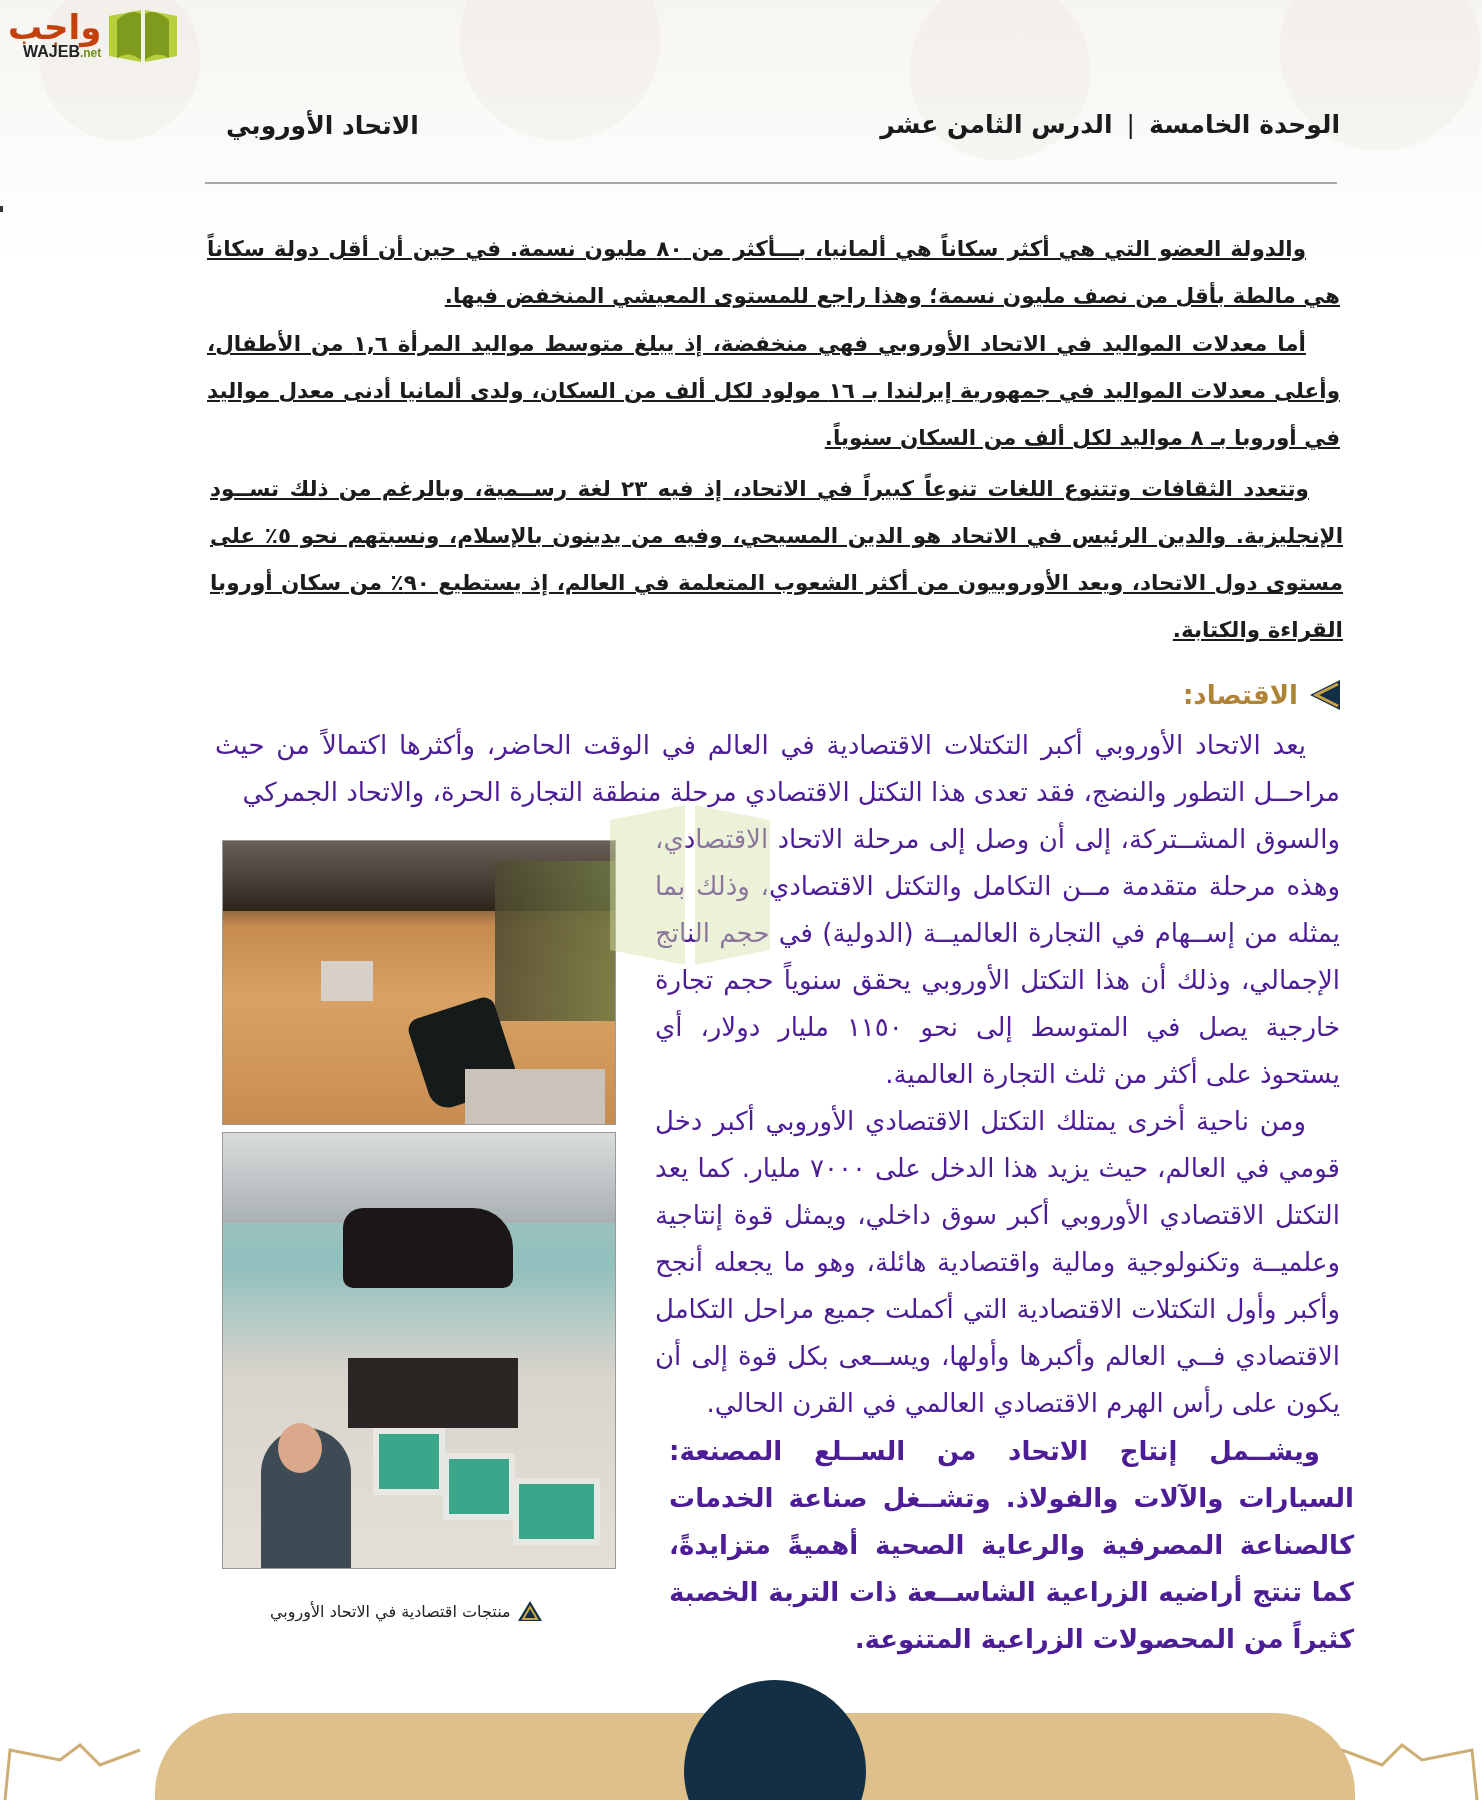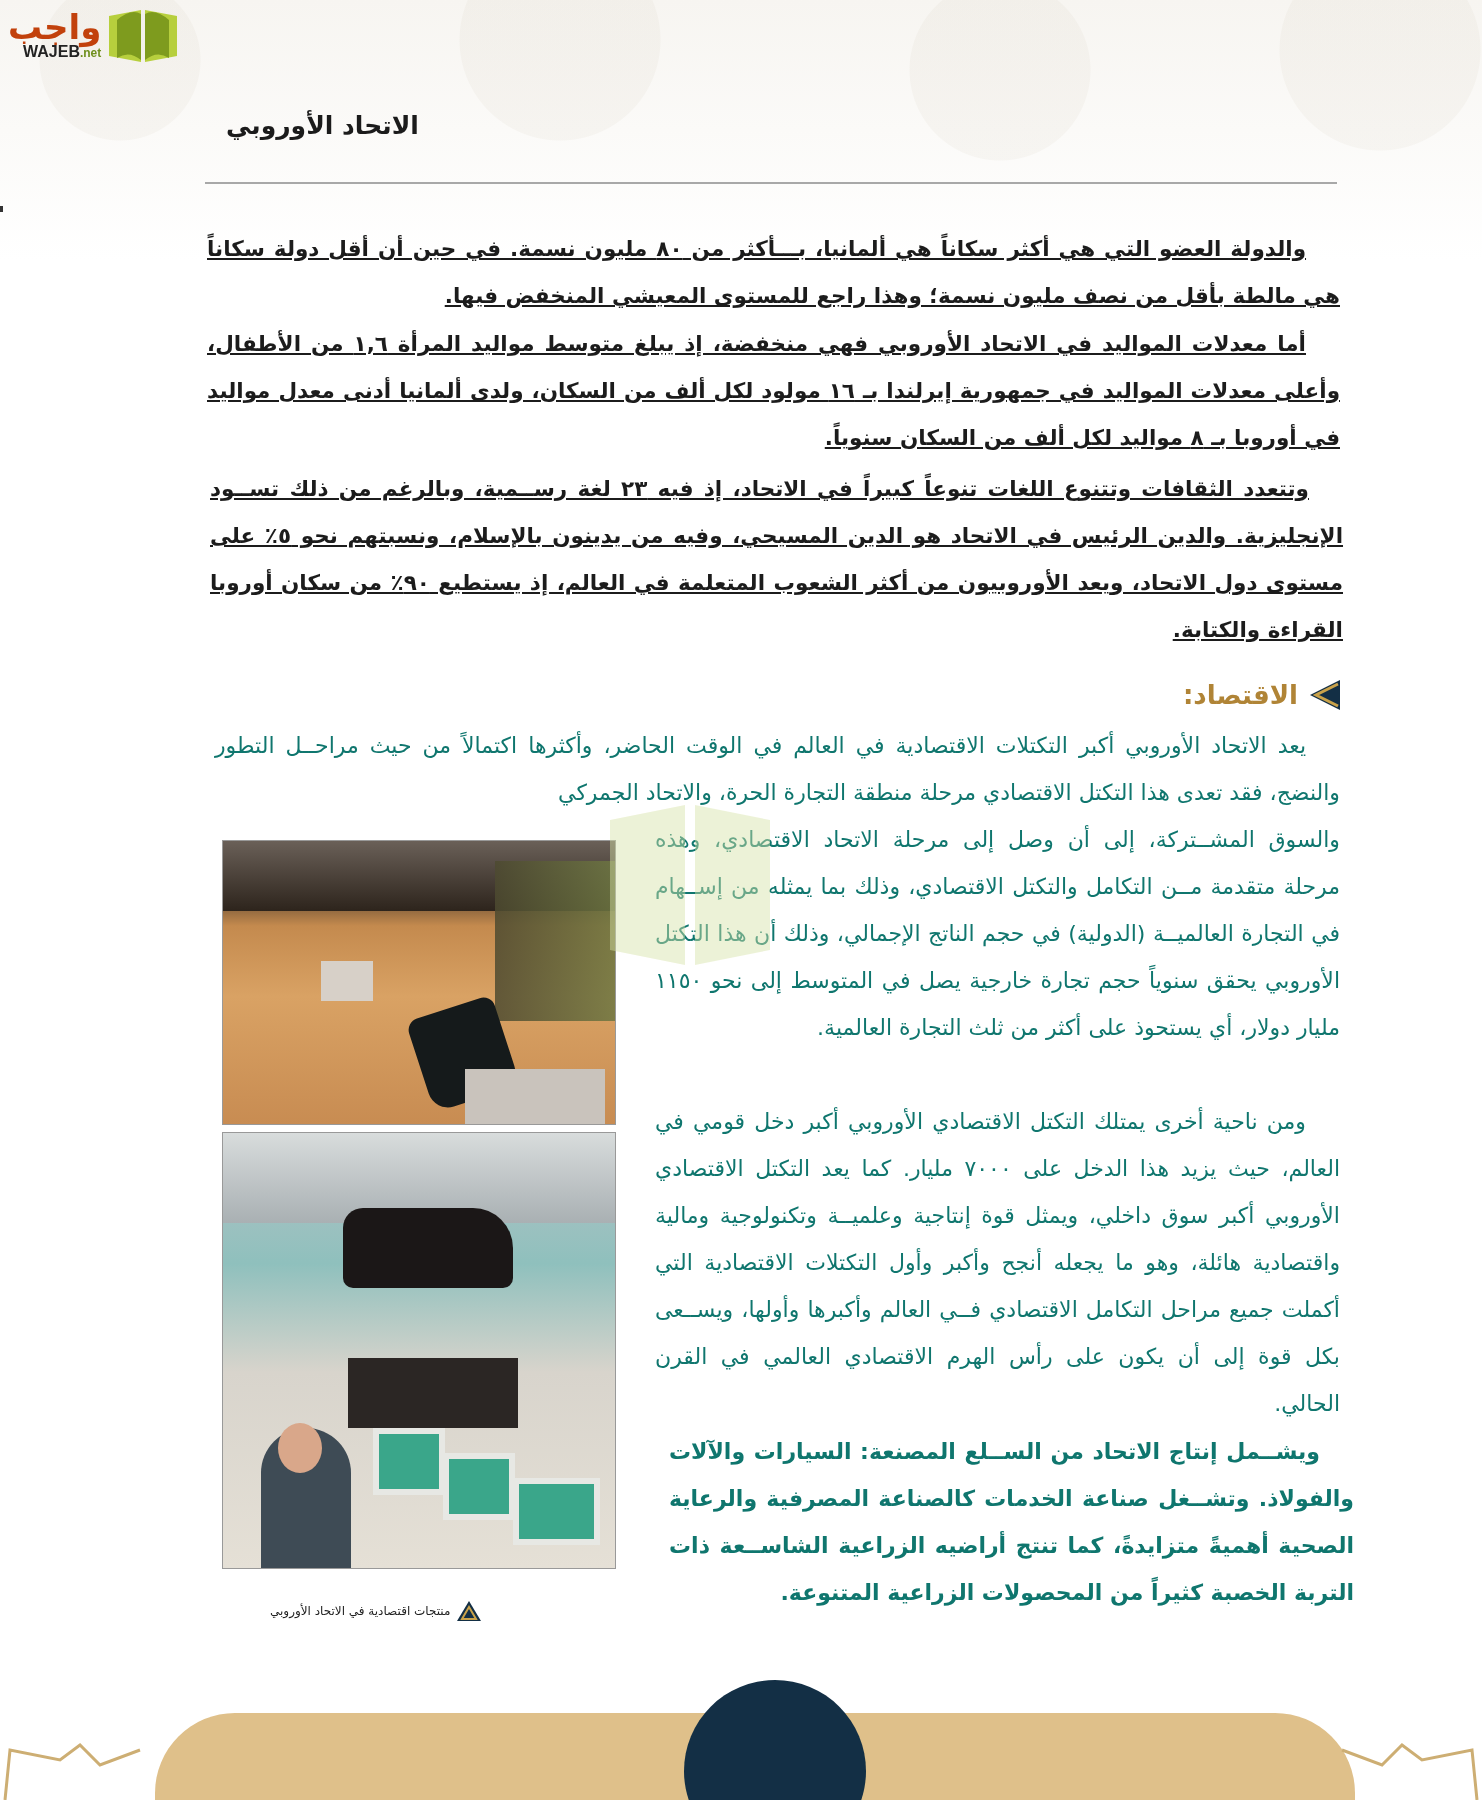--- a/index.html
+++ b/index.html
@@ -39,21 +39,21 @@
     text-decoration:underline;
   }
   .indent { text-indent:34px; }
 
   .section-head { position:absolute; right:140px; top:678px; direction:rtl; display:flex; align-items:center; gap:10px; }
   .section-icon { width:34px; height:34px; }
   .section-title { font-size:26px; font-weight:bold; color:#b08436; }
 
   .body2 {
     position:absolute; direction:rtl; text-align:justify; text-align-last:right;
-    font-size:22px; line-height:47px; color:#0f766e;
+    font-size:26px; line-height:47px; color:#4c1d95;
     font-family:"DejaVu Sans", sans-serif;
   }
 
   .photo1 {
     position:absolute; left:222px; top:840px; width:392px; height:283px;
     background:
       linear-gradient(180deg, #3b2c1e 0%, #5a4530 18%, #c48a4e 30%, #d9a264 55%, #c88c52 100%);
     overflow:hidden; border:1px solid #999;
   }
   .photo1 .ceiling { position:absolute; left:0; top:0; width:100%; height:70px; background:linear-gradient(#6a6058, #2d241c); }
@@ -69,21 +69,21 @@
   }
   .photo2 .rail { position:absolute; left:0; top:0; width:100%; height:90px; background:linear-gradient(#d8dcdc,#a9b0b3); }
   .photo2 .carbody { position:absolute; left:120px; top:75px; width:170px; height:80px; background:#1b1717; border-radius:20px 40px 10px 10px; }
   .photo2 .engine { position:absolute; left:125px; top:225px; width:170px; height:70px; background:#2b2624; }
   .photo2 .screen { position:absolute; width:60px; height:55px; background:#3aa68a; border:6px solid #e7e8e4; }
   .photo2 .worker { position:absolute; left:38px; top:295px; width:90px; height:140px; background:#3e4b55; border-radius:45px 45px 0 0; }
   .photo2 .head { position:absolute; left:55px; top:290px; width:44px; height:50px; background:#d9a78a; border-radius:50%; }
 
   .caption { position:absolute; left:270px; top:1600px; direction:rtl; display:flex; align-items:center; gap:6px; }
   .caption-icon { width:26px; height:22px; }
-  .caption-text { font-size:12px; color:#222; }
+  .caption-text { font-size:16px; color:#222; }
 
   .watermark { position:absolute; left:600px; top:800px; width:180px; height:170px; opacity:0.45; pointer-events:none; }
 
   .footer-band { position:absolute; left:155px; top:1713px; width:1200px; height:100px; background:#dfc08a; border-radius:80px 80px 0 0; }
   .footer-orn-left, .footer-orn-right { position:absolute; top:1740px; width:150px; height:60px; }
   .footer-orn-left { left:0; }
   .footer-orn-right { right:0; }
   .page-badge { position:absolute; left:684px; top:1680px; width:182px; height:182px; border-radius:50%; background:#132f45; }
   .page-num { position:absolute; left:684px; top:1810px; width:182px; text-align:center; color:#ffffff; font-size:36px; font-weight:bold; }
 </style>
@@ -99,20 +99,23 @@
   </div>
   <svg class="logo-book" viewBox="0 0 72 58">
     <path d="M2 10 L34 4 L34 56 L2 50 Z" fill="#b7cf3d"></path>
     <path d="M70 10 L38 4 L38 56 L70 50 Z" fill="#b7cf3d"></path>
     <path d="M10 14 Q24 2 34 8 L34 54 Q22 44 10 52 Z" fill="#7e9b1e"></path>
     <path d="M62 14 Q48 2 38 8 L38 54 Q50 44 62 52 Z" fill="#7e9b1e"></path>
   </svg>
 </div>
 
 <div class="header">
+  <div class="unit-title">
+    <span>الوحدة الخامسة</span><span class="lesson-sep">|</span><span>الدرس الثامن عشر</span>
+  </div>
   <div class="topic-title">الاتحاد الأوروبي</div>
 </div>
 <div class="header-rule"></div>
 <div class="edge-mark"></div>
 
 <p class="para indent" style="left:207px; top:225px; width:1133px; margin:0;">والدولة العضو التي هي أكثر سكاناً هي ألمانيا، بـــأكثر من ٨٠ مليون نسمة. في حين أن أقل دولة سكاناً هي مالطة بأقل من نصف مليون نسمة؛ وهذا راجع للمستوى المعيشي المنخفض فيها.</p>
 <p class="para indent" style="left:207px; top:320px; width:1133px; margin:0;">أما معدلات المواليد في الاتحاد الأوروبي فهي منخفضة، إذ يبلغ متوسط مواليد المرأة ١,٦ من الأطفال، وأعلى معدلات المواليد في جمهورية إيرلندا بـ ١٦ مولود لكل ألف من السكان، ولدى ألمانيا أدنى معدل مواليد في أوروبا بـ ٨ مواليد لكل ألف من السكان سنوياً.</p>
 <p class="para indent" style="left:207px; top:462px; width:1133px; margin:3px;">وتتعدد الثقافات وتتنوع اللغات تنوعاً كبيراً في الاتحاد، إذ فيه ٢٣ لغة رســمية، وبالرغم من ذلك تســود الإنجليزية. والدين الرئيس في الاتحاد هو الدين المسيحي، وفيه من يدينون بالإسلام، ونسبتهم نحو ٥٪ على مستوى دول الاتحاد، ويعد الأوروبيون من أكثر الشعوب المتعلمة في العالم، إذ يستطيع ٩٠٪ من سكان أوروبا القراءة والكتابة.</p>
 
 <div class="section-head">

